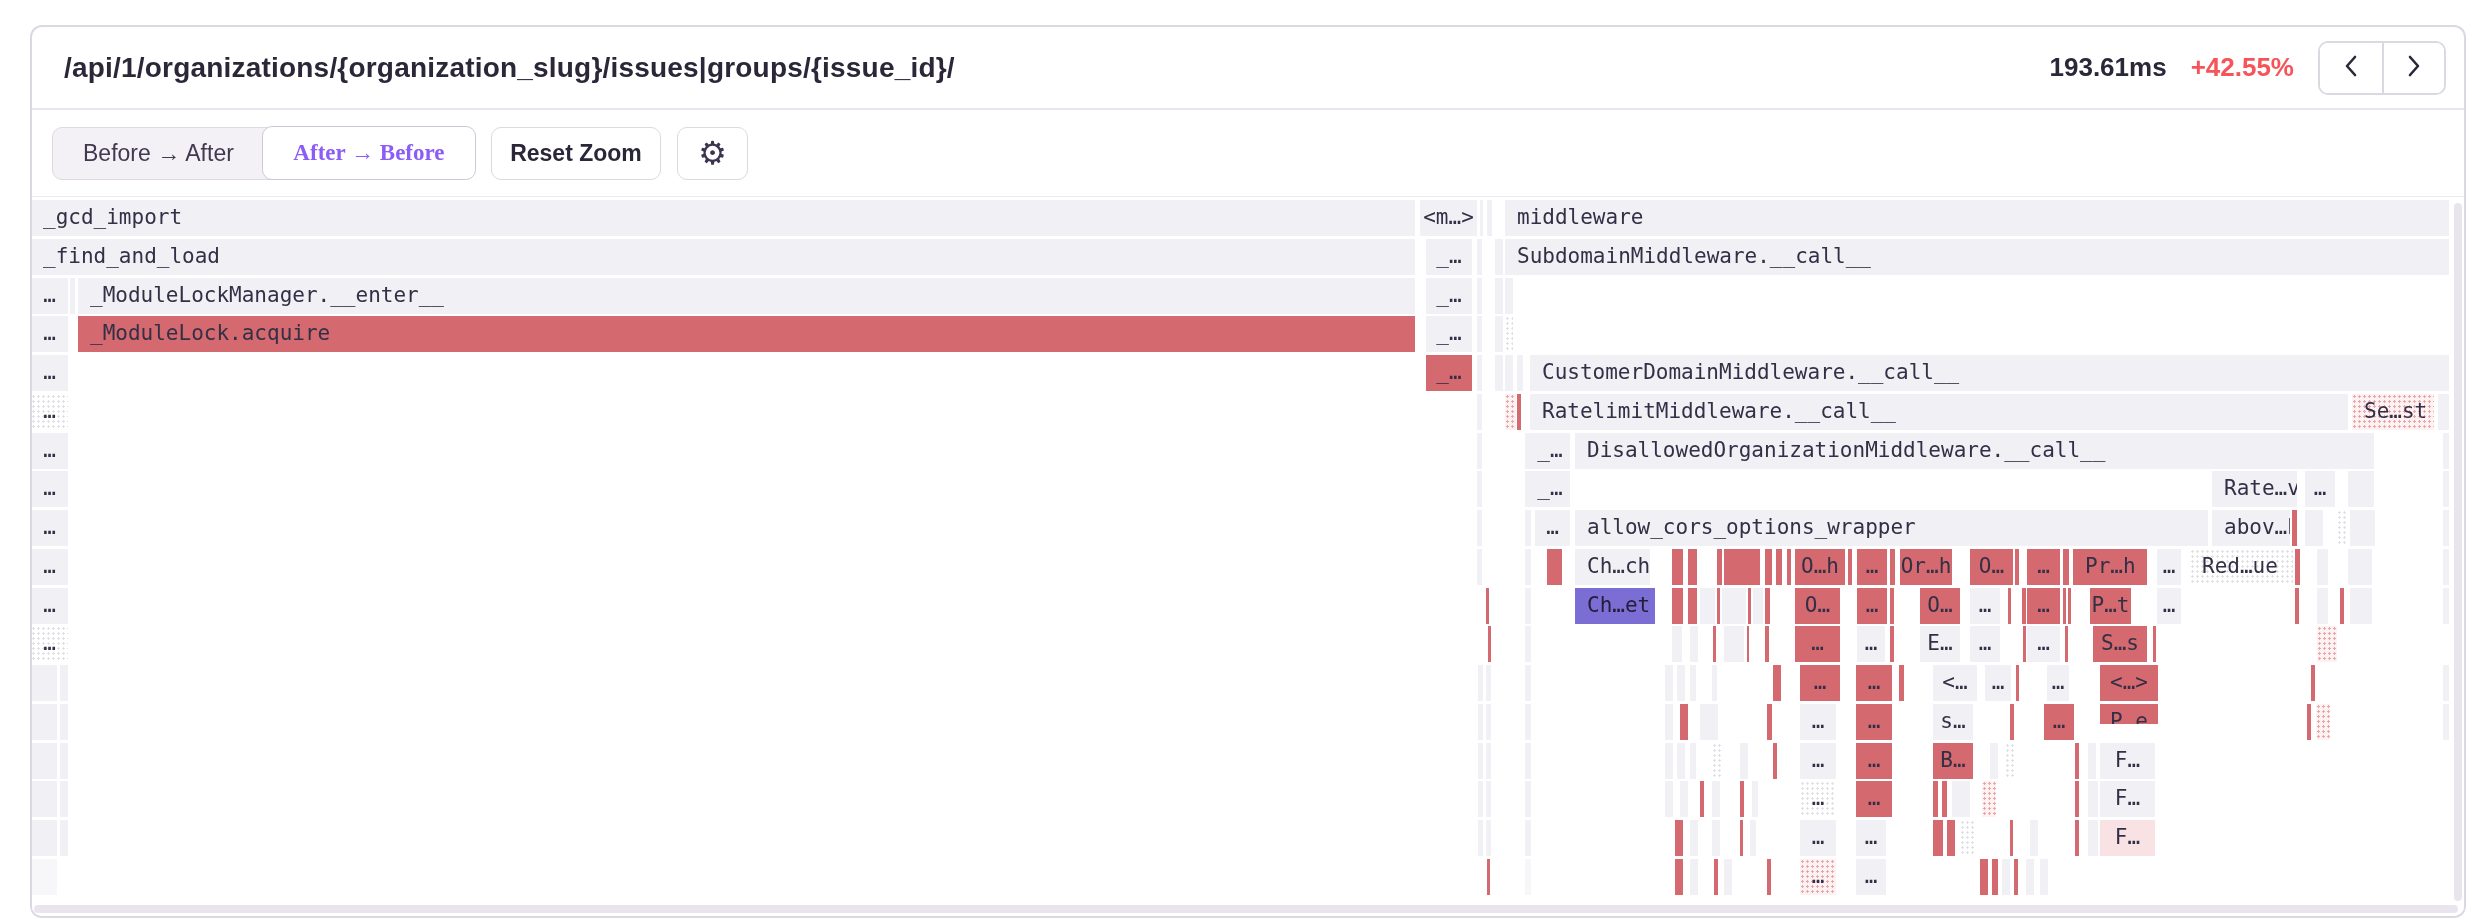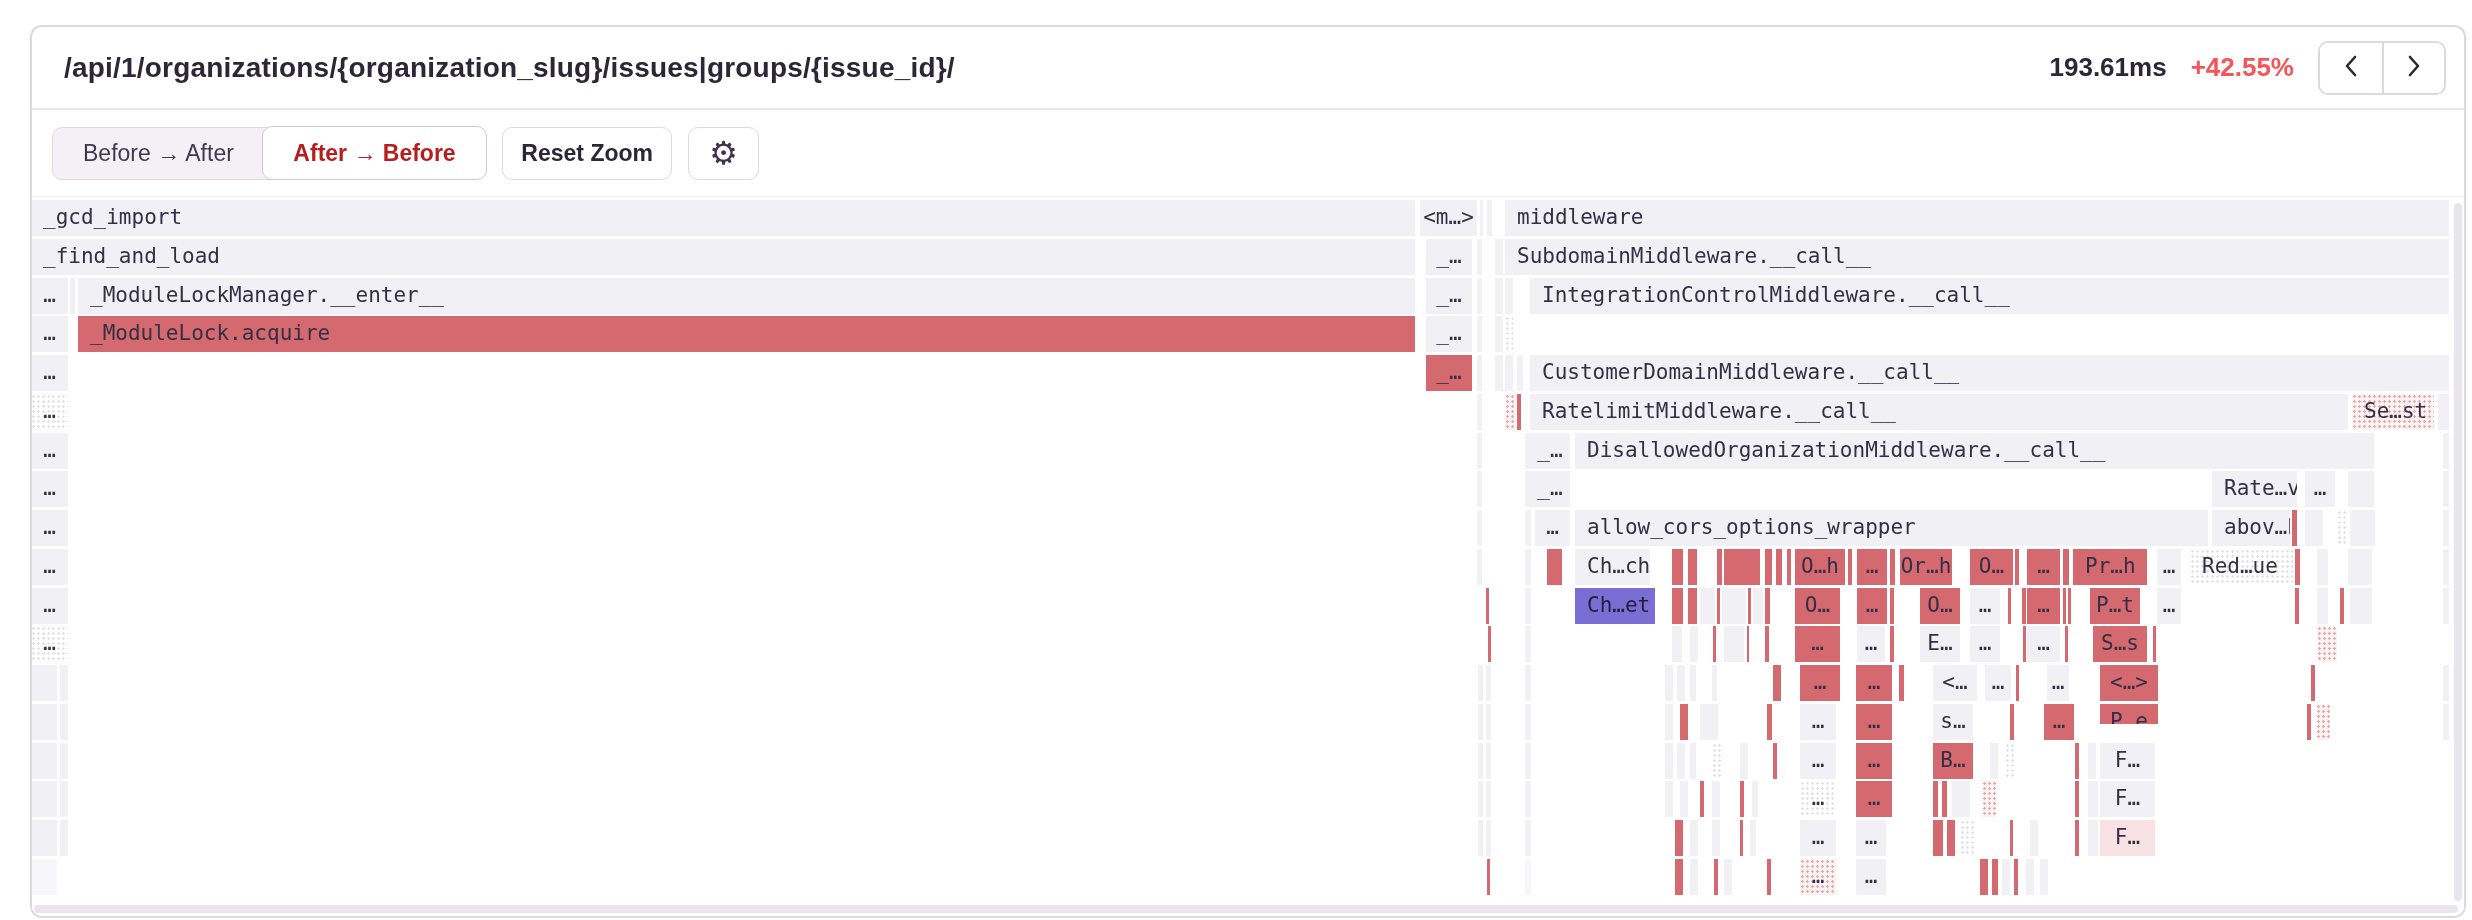--- a/index.html
+++ b/index.html
@@ -16,21 +16,21 @@
   .navgrp{display:flex;border:2px solid #dcd8e2;border-radius:10px;overflow:hidden;background:#fff;}
   .navbtn{width:62px;height:50px;display:flex;align-items:center;justify-content:center;cursor:pointer;background:#fff;border:none;padding:0;}
   .navbtn + .navbtn{border-left:2px solid #dcd8e2;}
   
   .toolbar{height:87px;display:flex;align-items:center;padding:0 20px;gap:16px;
     border-bottom:1px solid #eceaf0;box-sizing:border-box;}
   .seg{display:flex;height:53px;border:1.5px solid #ddd8e1;border-radius:10px;background:#f3f1f6;
     box-sizing:border-box;align-items:stretch;}
   .seg-btn{padding:0 30px;display:flex;align-items:center;font-size:23px;color:#40394f;
     background:transparent;border:none;border-radius:10px;cursor:pointer;white-space:nowrap;}
-  .seg-btn.active{background:#fff;border:1.5px solid #cfc9d7;margin:-1.5px;font-weight:bold;color:#b91c1c;}
+  .seg-btn.active{background:#fff;border:1.5px solid #cfc9d7;margin:-1.5px;font-weight:bold;color:#8b5cf6;font-family:Liberation Serif, serif;}
   .search{flex:1;height:53px;border:1.5px solid #ddd8e1;border-radius:10px;display:flex;
     align-items:center;padding:0 14px 0 16px;gap:12px;box-sizing:border-box;background:#fff;}
   .ph{font-size:23px;color:#948fa1;flex:1;}
   .btn{height:53px;border:1.5px solid #ddd8e1;border-radius:10px;background:#fff;display:flex;
     align-items:center;justify-content:center;font-size:23px;font-weight:bold;color:#2b2738;
     box-sizing:border-box;cursor:pointer;}
   .reset{width:170px;}
   .gearbtn{width:71px;font-weight:normal;font-size:32px;color:#3d3550;font-family:"DejaVu Sans",sans-serif;}
   
   .flame{position:absolute;left:0;top:172px;right:0;bottom:0;background:#fff;}
@@ -99,21 +99,20 @@
       <div class="cell g" style="left: 1445px; top: 40px; width: 5px; height: 36px;"></div>
       <div class="cell g" style="left: 1463px; top: 40px; width: 8px; height: 36px;"></div>
       <div class="cell g lab" style="left: 1473px; top: 40px; width: 944px; height: 36px;">SubdomainMiddleware.__call__</div>
       <div class="cell g ctr" style="left: -1px; top: 79px; width: 37px; height: 36px;">…</div>
       <div class="cell g" style="left: 38px; top: 79px; width: 5px; height: 36px;"></div>
       <div class="cell g lab" style="left: 46px; top: 79px; width: 1337px; height: 36px;">_ModuleLockManager.__enter__</div>
       <div class="cell g ctr" style="left: 1394px; top: 79px; width: 46px; height: 36px;">_…</div>
       <div class="cell g" style="left: 1445px; top: 79px; width: 5px; height: 36px;"></div>
       <div class="cell g" style="left: 1463px; top: 79px; width: 8px; height: 36px;"></div>
       <div class="cell g" style="left: 1473px; top: 79px; width: 8px; height: 36px;"></div>
-      <div class="cell g lab" style="left: 1498px; top: 79px; width: 919px; height: 36px;">IntegrationControlMiddleware.__call__</div>
       <div class="cell g ctr" style="left: -1px; top: 117px; width: 37px; height: 36px;">…</div>
       <div class="cell r lab" style="left: 46px; top: 117px; width: 1337px; height: 36px;">_ModuleLock.acquire</div>
       <div class="cell g ctr" style="left: 1394px; top: 117px; width: 46px; height: 36px;">_…</div>
       <div class="cell g" style="left: 1445px; top: 117px; width: 5px; height: 36px;"></div>
       <div class="cell g" style="left: 1463px; top: 117px; width: 8px; height: 36px;"></div>
       <div class="cell wd" style="left: 1473px; top: 117px; width: 8px; height: 36px;"></div>
       <div class="cell g ctr" style="left: -1px; top: 156px; width: 37px; height: 36px;">…</div>
       <div class="cell r ctr" style="left: 1394px; top: 156px; width: 46px; height: 36px;">_…</div>
       <div class="cell g" style="left: 1445px; top: 156px; width: 5px; height: 36px;"></div>
       <div class="cell g" style="left: 1463px; top: 156px; width: 8px; height: 36px;"></div>
@@ -196,21 +195,21 @@
       <div class="cell r ctr" style="left: 1763px; top: 389px; width: 45px; height: 36px;">O…</div>
       <div class="cell r ctr" style="left: 1825px; top: 389px; width: 30px; height: 36px;">…</div>
       <div class="cell r" style="left: 1858px; top: 389px; width: 4px; height: 36px;"></div>
       <div class="cell r ctr" style="left: 1888px; top: 389px; width: 40px; height: 36px;">O…</div>
       <div class="cell g ctr" style="left: 1938px; top: 389px; width: 30px; height: 36px;">…</div>
       <div class="cell r" style="left: 1976px; top: 389px; width: 3px; height: 36px;"></div>
       <div class="cell r" style="left: 1990px; top: 389px; width: 4px; height: 36px;"></div>
       <div class="cell r ctr" style="left: 1995px; top: 389px; width: 33px; height: 36px;">…</div>
       <div class="cell r" style="left: 2031px; top: 389px; width: 3px; height: 36px;"></div>
       <div class="cell r" style="left: 2036px; top: 389px; width: 3px; height: 36px;"></div>
-      <div class="cell r ctr" style="left: 2058px; top: 389px; width: 50px; height: 36px;">P…t</div>
+      <div class="cell r ctr" style="left: 2058px; top: 389px; width: 41px; height: 36px;">P…t</div>
       <div class="cell g ctr" style="left: 2125px; top: 389px; width: 24px; height: 36px;">…</div>
       <div class="cell r" style="left: 2263px; top: 389px; width: 4px; height: 36px;"></div>
       <div class="cell g" style="left: 2285px; top: 389px; width: 11px; height: 36px;"></div>
       <div class="cell r" style="left: 2308px; top: 389px; width: 4px; height: 36px;"></div>
       <div class="cell g" style="left: 2318px; top: 389px; width: 22px; height: 36px;"></div>
       <div class="cell g" style="left: 2411px; top: 389px; width: 6px; height: 36px;"></div>
       <div class="cell wd ctr" style="left: -1px; top: 427px; width: 37px; height: 36px;">…</div>
       <div class="cell r" style="left: 1456px; top: 427px; width: 3px; height: 36px;"></div>
       <div class="cell g" style="left: 1493px; top: 427px; width: 6px; height: 36px;"></div>
       <div class="cell g" style="left: 1640px; top: 427px; width: 10px; height: 36px;"></div>

